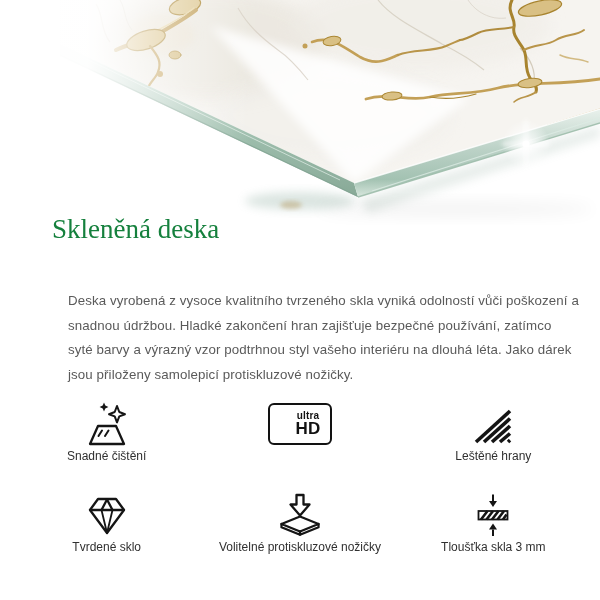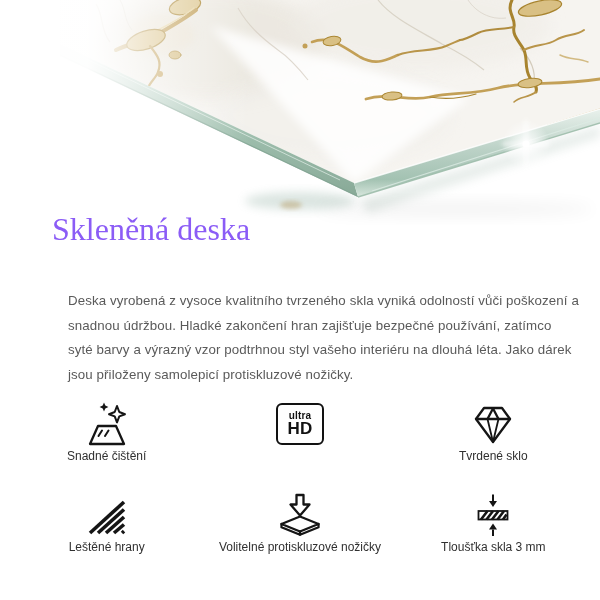--- a/index.html
+++ b/index.html
@@ -4,39 +4,39 @@
 <style>
   html,body{margin:0;padding:0;background:#ffffff;}
   .screen{
     position:relative;width:600px;height:600px;background:#ffffff;overflow:hidden;
     font-family:"Liberation Sans","DejaVu Sans",sans-serif;
   }
   .hero{position:absolute;top:0;left:0;width:600px;height:232px;}
   .headline{
     position:absolute;left:52px;top:212px;width:520px;
     font-family:"Liberation Serif","DejaVu Serif",serif;
-    font-size:32px;line-height:34px;color:#8b5cf6;font-weight:400;
+    font-size:27px;line-height:34px;color:#15803d;font-weight:400;
   }
   .headline span{display:block;}
   .desc{
     position:absolute;left:68px;top:289px;width:512px;
     font-size:13.3px;line-height:24.6px;color:#5a5a5a;letter-spacing:0.1px;
   }
   .features{
     position:absolute;left:0;right:0;top:399px;
     display:grid;grid-template-columns:repeat(3,1fr);row-gap:26px;
     padding:0 10px;
   }
   .feature{display:flex;flex-direction:column;align-items:center;text-align:center;}
   .icon-box{height:50px;display:flex;align-items:center;justify-content:center;color:#151515;}
   .feature-label{font-size:12px;line-height:15px;color:#303030;}
   .uhd-box{
     width:44px;height:38px;border:2.5px solid #121212;border-radius:6px;
     display:flex;flex-direction:column;align-items:center;justify-content:center;
-    color:#121212;background:#fff;
+    color:#121212;background:#fff;padding-left:16px;
   }
   .uhd-top{font-size:10px;font-weight:700;line-height:10px;letter-spacing:0.2px;}
   .uhd-bottom{font-size:17px;font-weight:800;line-height:16px;letter-spacing:0.3px;}
   svg{display:block;}
 </style>
 </head>
 <body>
 
 <div class="screen">
 
@@ -176,41 +176,41 @@
       <div class="icon-box">
         <div class="uhd-box">
           <span class="uhd-top">ultra</span>
           <span class="uhd-bottom">HD</span>
         </div>
       </div>
     </div>
 
     <div class="feature">
       <div class="icon-box">
-        <svg width="48" height="48" viewBox="0 0 48 48" fill="none" stroke="#151515" stroke-width="2.3" stroke-linejoin="round" stroke-linecap="round">
-          <path d="M7 19 L15 8 H33 L41 19 L24 42 Z"></path>
-          <path d="M7 19 H41"></path>
-          <path d="M18.5 19 L24 8.5 L29.5 19"></path>
-          <path d="M18.5 19 L24 42 M29.5 19 L24 42" stroke-width="1.8"></path>
-        </svg>
-      </div>
-      <div class="feature-label">Tvrdené sklo</div>
-    </div>
-
-    <div class="feature">
-      <div class="icon-box">
         <svg width="48" height="48" viewBox="0 0 48 48" fill="none" stroke="#151515" stroke-width="3.6" stroke-linecap="butt">
           <path d="M7 42 L41 11"></path>
           <path d="M15 42 L41 18.5"></path>
           <path d="M23 42 L41 26"></path>
           <path d="M31 42 L41 33.5"></path>
           <path d="M39 42 L41 40.2"></path>
         </svg>
       </div>
       <div class="feature-label">Leštěné hrany</div>
+    </div>
+
+    <div class="feature">
+      <div class="icon-box">
+        <svg width="48" height="48" viewBox="0 0 48 48" fill="none" stroke="#151515" stroke-width="2.3" stroke-linejoin="round" stroke-linecap="round">
+          <path d="M7 19 L15 8 H33 L41 19 L24 42 Z"></path>
+          <path d="M7 19 H41"></path>
+          <path d="M18.5 19 L24 8.5 L29.5 19"></path>
+          <path d="M18.5 19 L24 42 M29.5 19 L24 42" stroke-width="1.8"></path>
+        </svg>
+      </div>
+      <div class="feature-label">Tvrdené sklo</div>
     </div>
 
     <div class="feature">
       <div class="icon-box">
         <svg width="48" height="48" viewBox="0 0 48 48" fill="none" stroke="#151515" stroke-width="2.3" stroke-linejoin="round" stroke-linecap="round">
           <path d="M20.5 4 H27.5 V13.5 H33.5 L24 24.5 L14.5 13.5 H20.5 Z"></path>
           <path d="M5.5 33 L24 25.5 L42.5 33 L24 40.5 Z"></path>
           <path d="M5.5 33 V36.2 L24 43.7 L42.5 36.2 V33"></path>
           <path d="M24 40.5 V43.7"></path>
         </svg>

